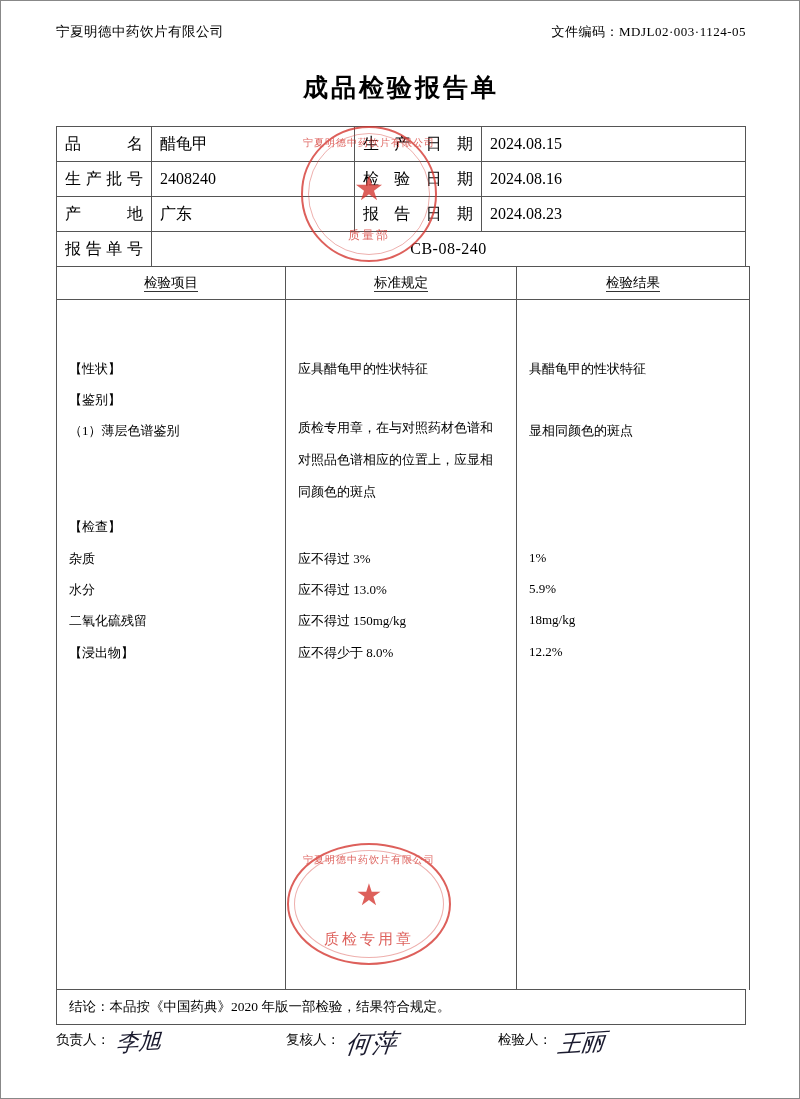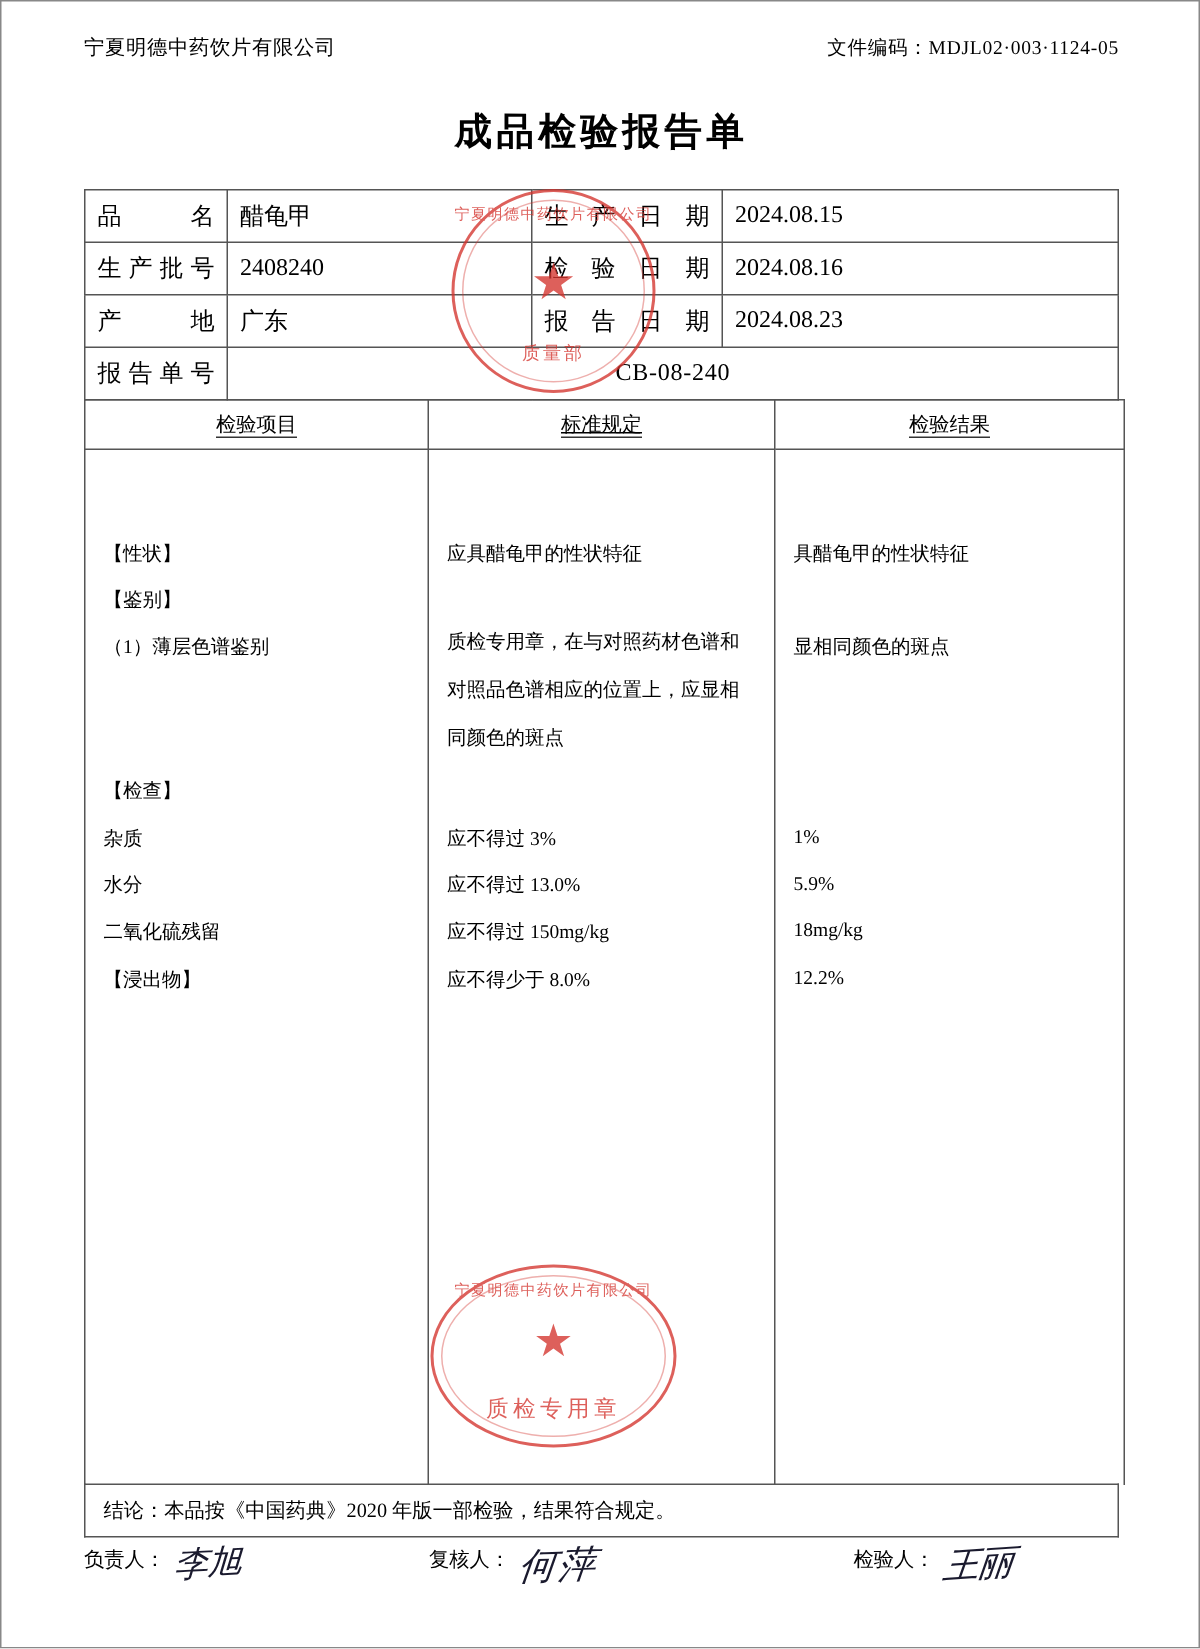--- a/index.html
+++ b/index.html
@@ -99,21 +99,21 @@
     vertical-align: top;
   }
   table.res tr.head td {
     border-top: 1px solid #555;
     border-bottom: 1px solid #555;
     text-align: center;
     padding: 7px 0 7px 0;
     font-size: 13.5px;
   }
   .colA { width: 228px; }
-  .colB { width: 230px; text-decoration: underline; }
+  .colB { width: 230px; }
   .colC { width: 232px; }
   .hdr-underline {
     border-bottom: 1px solid #333;
     padding-bottom: 1px;
   }
   .body-area td {
     height: 690px;
     padding: 0;
     vertical-align: top;
     position: relative;
@@ -149,21 +149,21 @@
     height: 46px;
     position: relative;
   }
   .sig-block {
     display: flex;
     align-items: flex-start;
     position: relative;
   }
   .sig-b1 { width: 230px; text-align: right; }
   .sig-b2 { width: 212px; }
-  .sig-b3 { width: 248px; justify-content: center; }
+  .sig-b3 { width: 248px; }
   .sig-label { padding-top: 4px; }
   .sig-name {
     font-family: "Liberation Serif", serif;
     font-style: italic;
     font-size: 23px;
     color: #1a1a2e;
     padding-left: 6px;
     transform: skewX(-6deg) rotate(-3deg);
     letter-spacing: -1px;
   }

